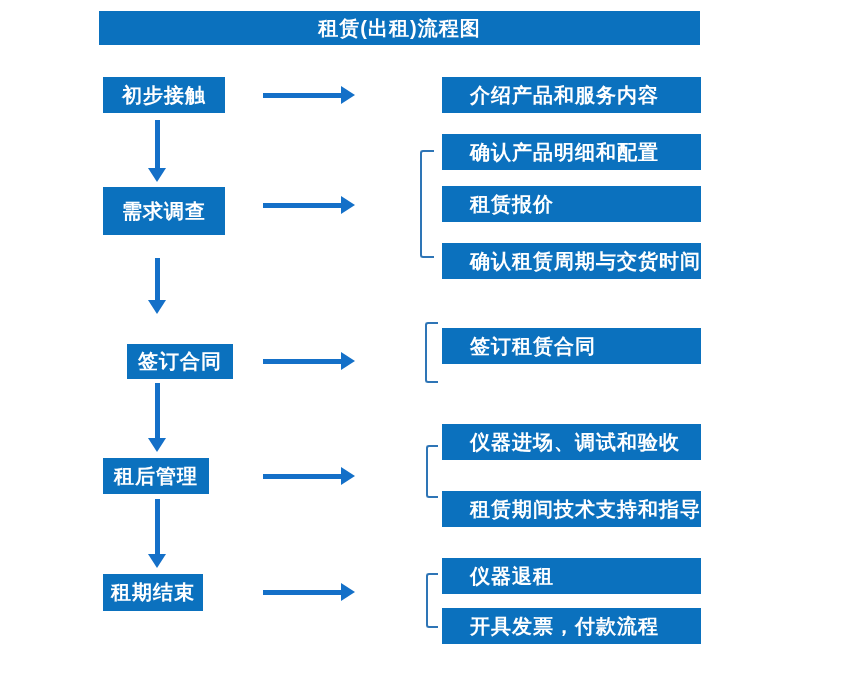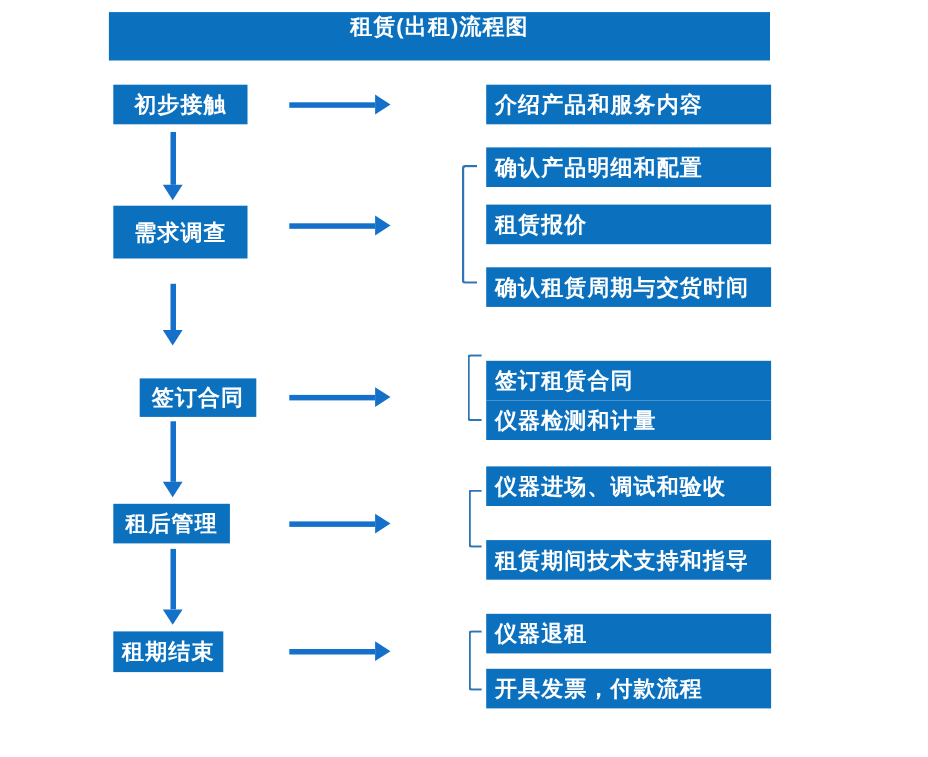--- a/index.html
+++ b/index.html
@@ -5,32 +5,32 @@
   html,body{margin:0;padding:0;background:#ffffff;}
   body{
     --box:#0b71be; --arrow:#1470c8; --bracket:#2e75b6; --text:#ffffff;
     font-family:"Liberation Sans", sans-serif;
   }
   .canvas{
     position:relative; width:844px; height:688px; background:#ffffff;
     overflow:hidden; font-weight:bold;
   }
   .title-bar{
-    position:absolute; left:99px; top:11px; width:601px; height:44px;
+    position:absolute; left:99px; top:11px; width:601px; height:34px;
     background:var(--box); color:var(--text);
-    display:flex; justify-content:center;
+    display:flex; align-items:center; justify-content:center;
     font-size:20px; letter-spacing:1px;
   }
   .box{
     position:absolute; background:var(--box); color:var(--text);
     display:flex; align-items:center;
     font-size:20px; letter-spacing:1px; box-sizing:border-box;
   }
   .left-box{ justify-content:center; }
-  .right-box{ left:442px; width:259px; height:36px; padding-left:8px; }
+  .right-box{ left:442px; width:259px; height:36px; padding-left:28px; }
   .h-arrow{
     position:absolute; left:263px; width:92px; height:18px;
     display:flex; align-items:center;
   }
   .h-arrow .shaft{ flex:1; height:5px; background:var(--arrow); }
   .h-arrow .head{
     width:0; height:0;
     border-left:14px solid var(--arrow);
     border-top:9px solid transparent; border-bottom:9px solid transparent;
   }
@@ -126,23 +126,20 @@
   </div>
   <div class="box right-box" style="top:186px;">
     <span>租赁报价</span>
   </div>
   <div class="box right-box" style="top:243px;">
     <span>确认租赁周期与交货时间</span>
   </div>
   <div class="box right-box" style="top:328px;">
     <span>签订租赁合同</span>
   </div>
-  <div class="box right-box" style="top:364px;">
-    <span>仪器检测和计量</span>
-  </div>
   <div class="box right-box" style="top:424px;">
     <span>仪器进场、调试和验收</span>
   </div>
   <div class="box right-box" style="top:491px;">
     <span>租赁期间技术支持和指导</span>
   </div>
   <div class="box right-box" style="top:558px;">
     <span>仪器退租</span>
   </div>
   <div class="box right-box" style="top:608px;">

